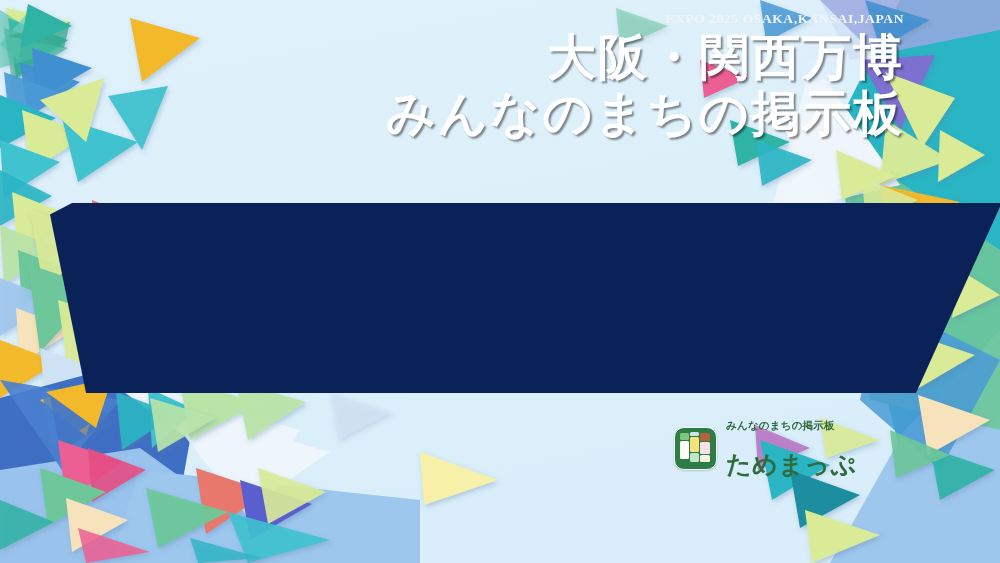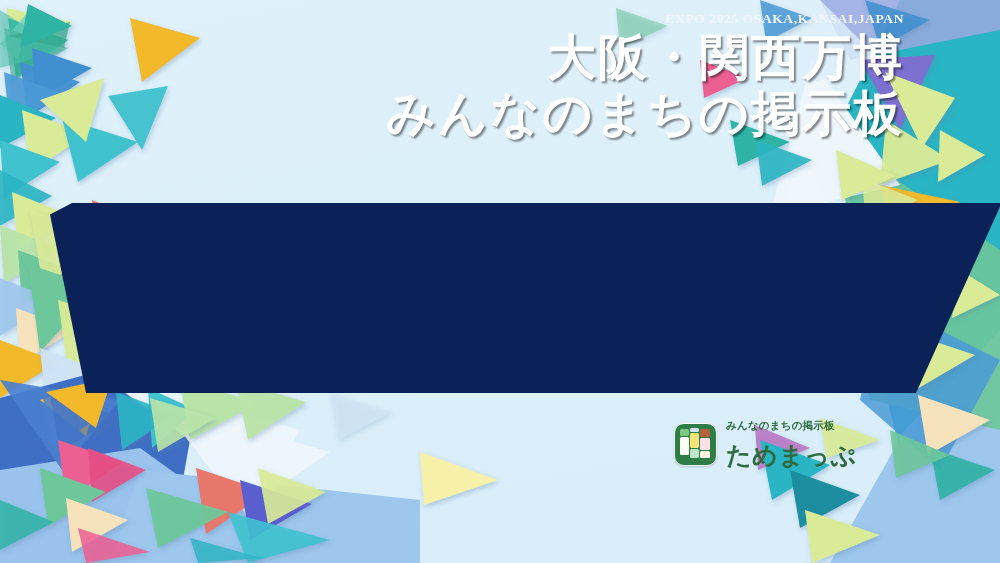--- a/index.html
+++ b/index.html
@@ -137,21 +137,21 @@
     line-height: 1.1;
     white-space: nowrap;
   }
   .logo-name {
     font-family: "DejaVu Sans", "Liberation Sans", sans-serif;
     font-size: 25px;
     font-weight: 700;
     color: #2f6b3e;
     letter-spacing: 0.5px;
     line-height: 1.05;
-    margin-top: 11px;
+    margin-top: 20px;
     white-space: nowrap;
   }
 </style>
 </head>
 <body>
 
 <div id="poster">
 
   <svg id="artwork" viewBox="0 0 1000 563" aria-hidden="true">
     <defs>

